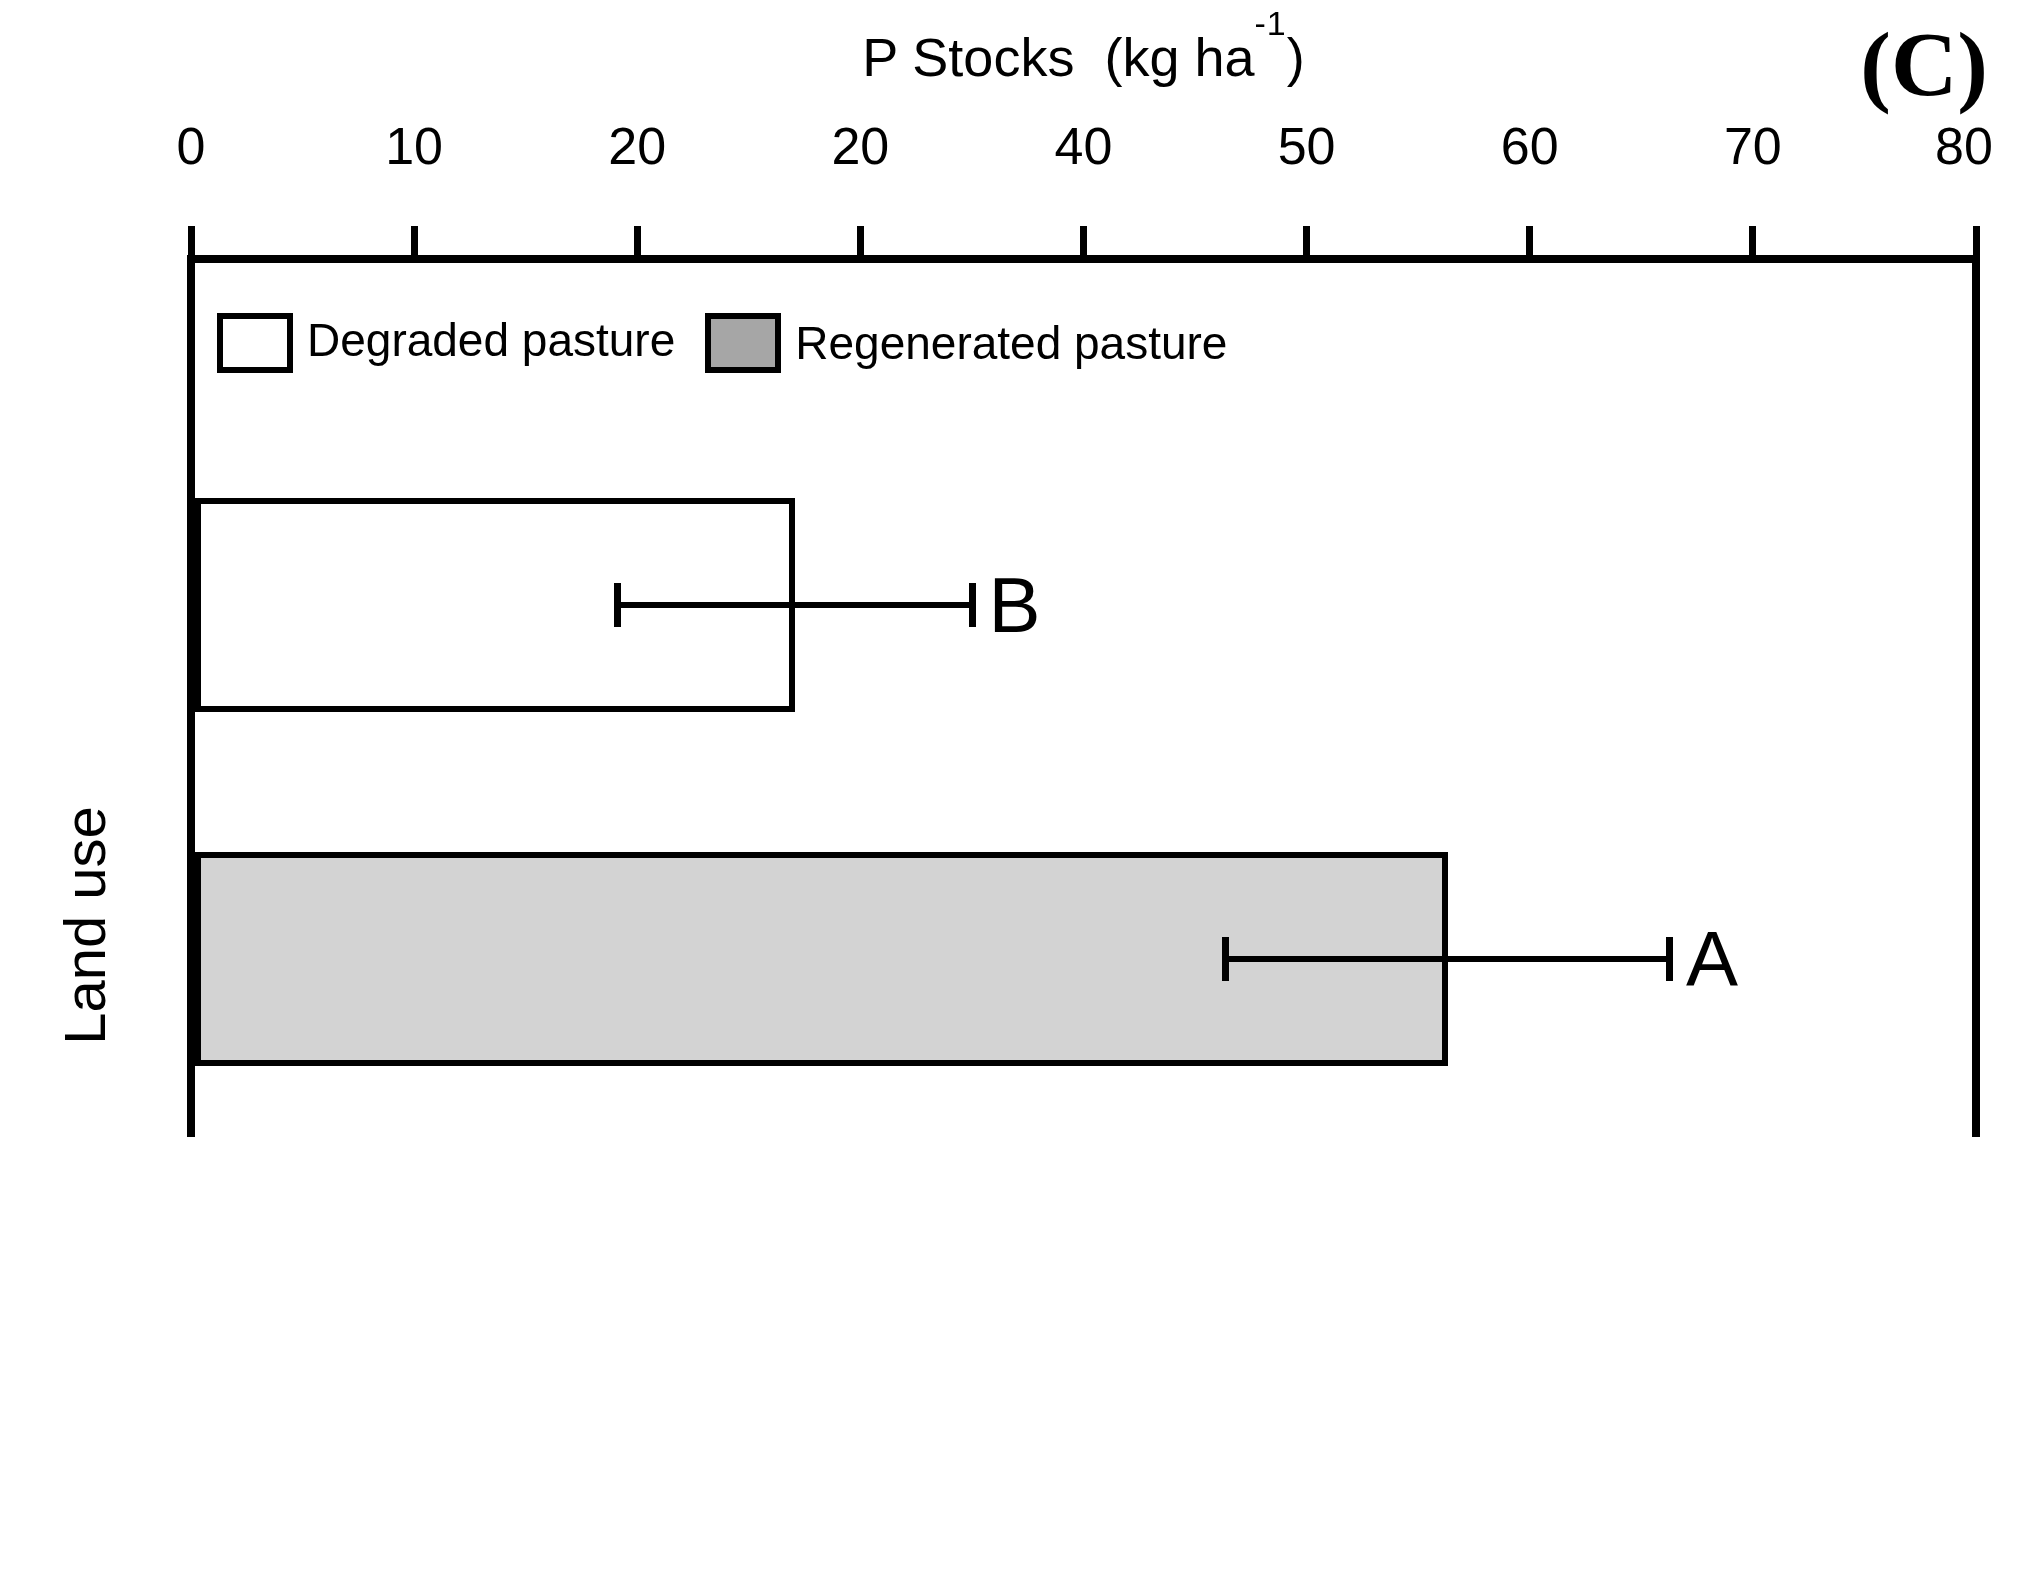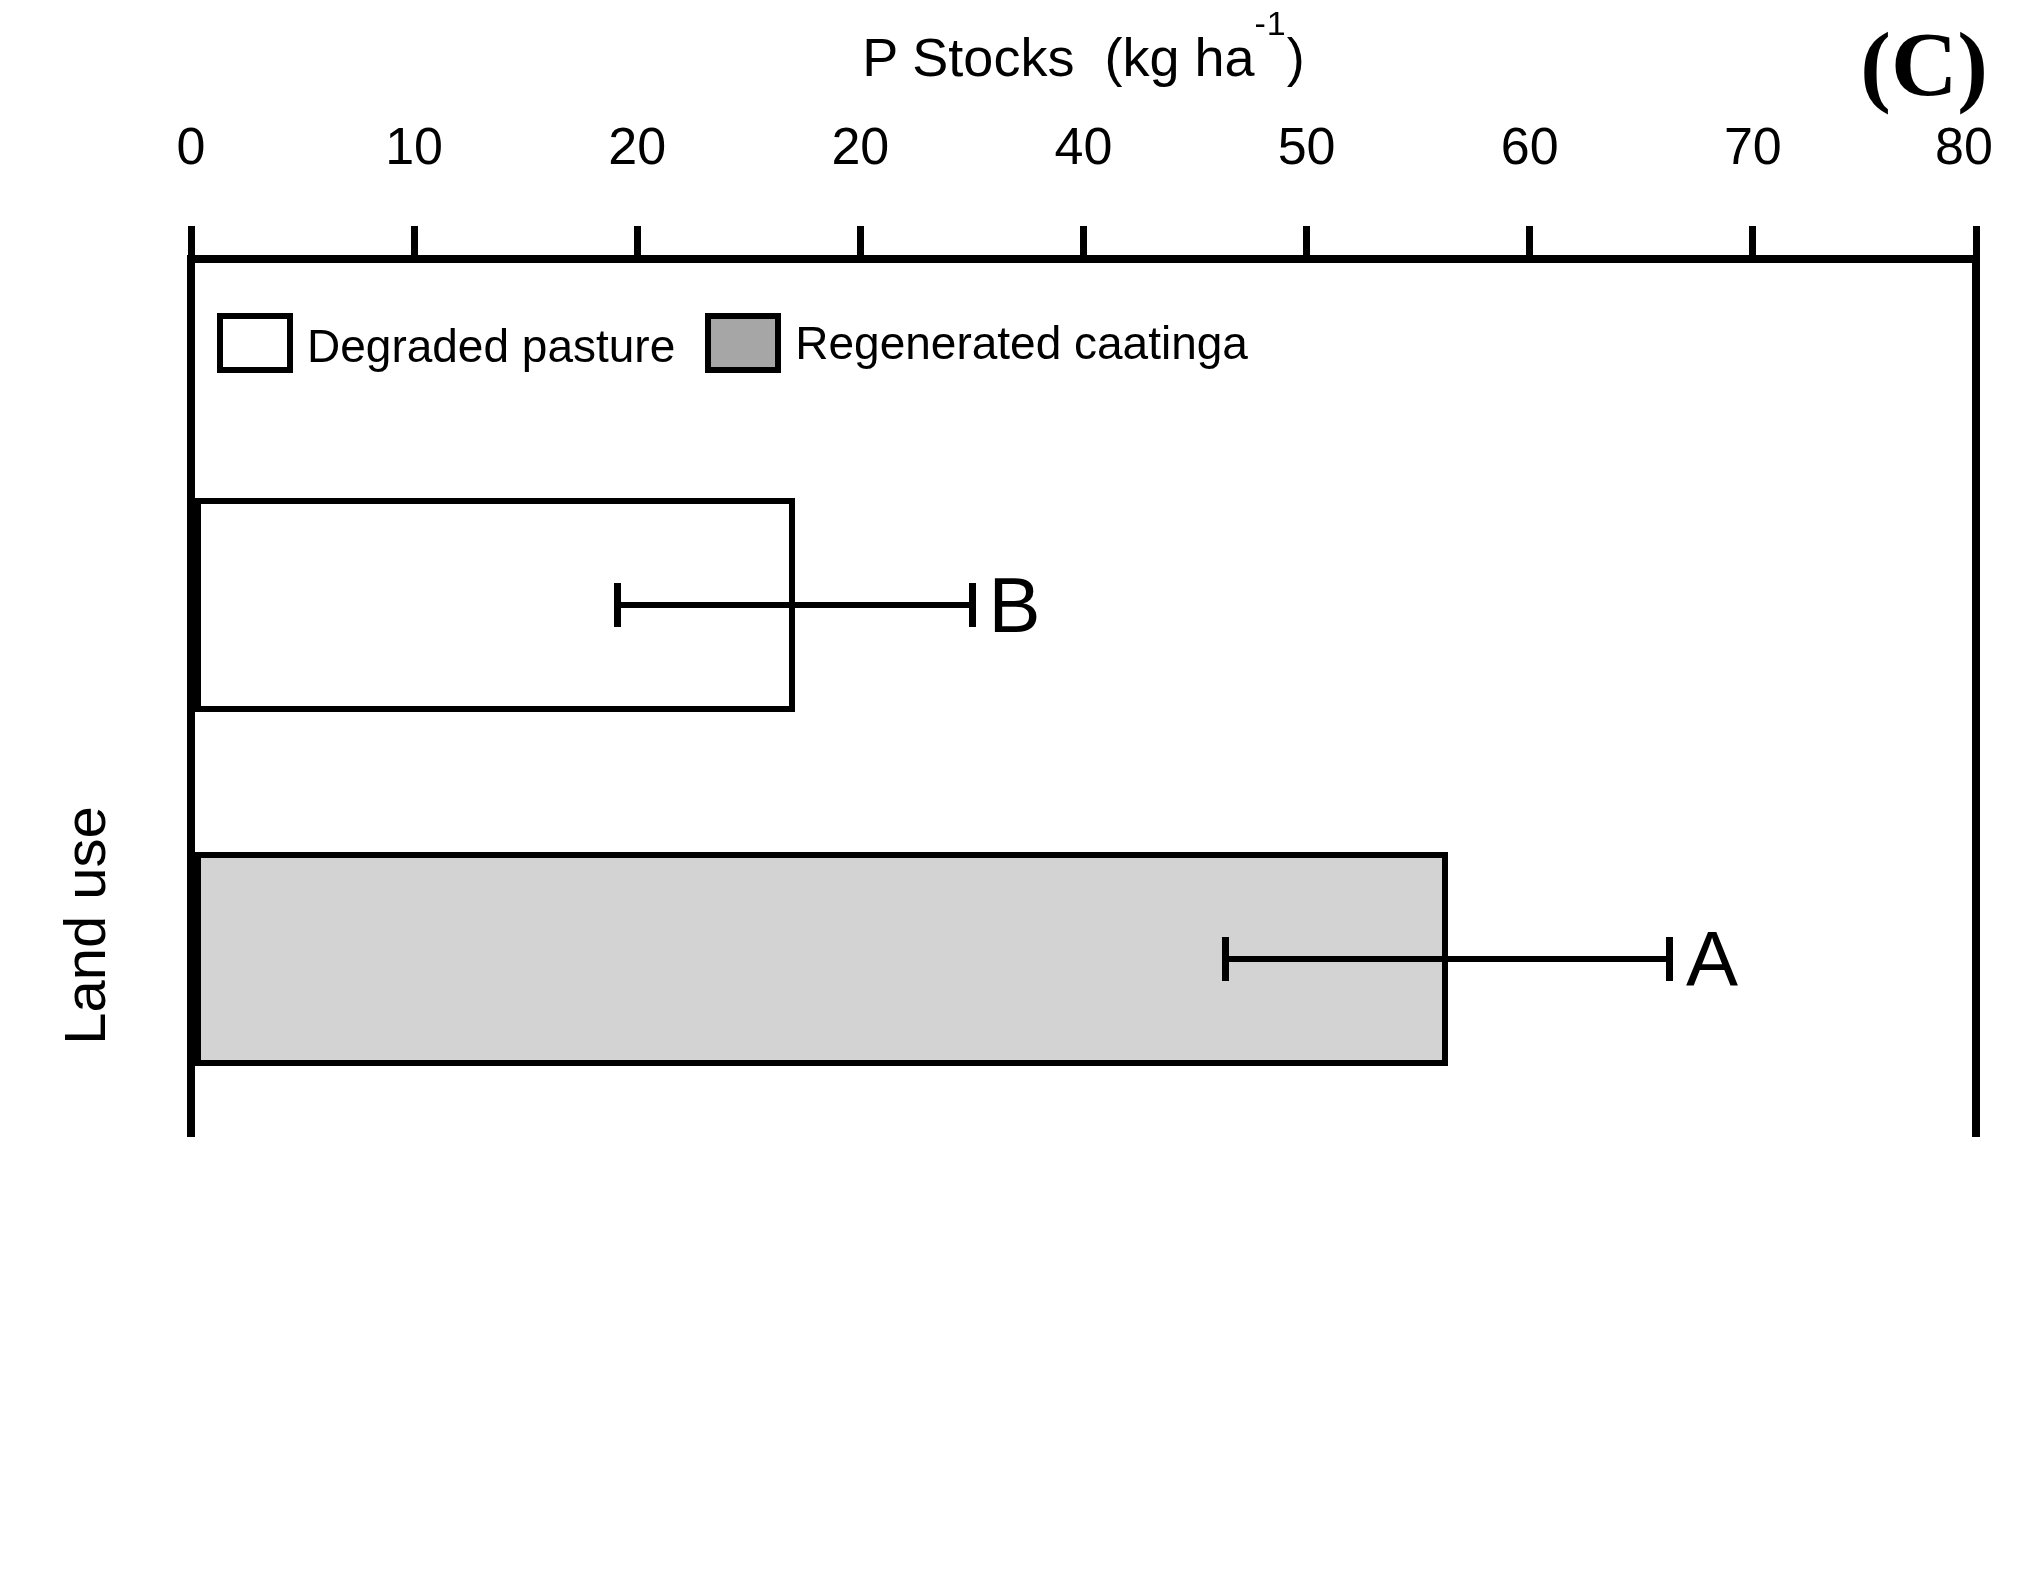--- a/index.html
+++ b/index.html
@@ -51,27 +51,27 @@
       <div class="x-tick" style="left: 856.875px;"></div>
       <div class="x-tick" style="left: 1080px;"></div>
       <div class="x-tick" style="left: 1303.12px;"></div>
       <div class="x-tick" style="left: 1526.25px;"></div>
       <div class="x-tick" style="left: 1749.38px;"></div>
       <div class="x-tick" style="left: 1972.5px;"></div>
     </div>
 
   <div class="plot-area">
     <div class="legend">
-        <div style="display: flex; align-items: flex-end;">
+        <div style="display: flex; align-items: flex-start;">
           <div class="legend-swatch" style="background: rgb(255, 255, 255);"></div>
           <span class="legend-label">Degraded pasture</span>
         </div>
         <div style="display: flex; align-items: center;">
           <div class="legend-swatch" style="background: rgb(166, 166, 166);"></div>
-          <span class="legend-label" style="margin-right: 0px;">Regenerated caatinga</span>
+          <span class="legend-label" style="margin-right: 0px;">Regenerated pasture</span>
         </div>
       </div>
     <div id="bar-layer">
         <div class="bar" style="top: 235px; width: 599.737px; background: rgb(255, 255, 255);"></div>
         <div class="error-line" style="left: 422.037px; width: 355.4px; top: 339px;"></div>
         <div class="error-cap" style="left: 418.537px; top: 320px;"></div>
         <div class="error-cap" style="left: 773.938px; top: 320px;"></div>
         <div class="sig-letter" style="left: 793.438px; top: 304px;">B</div>
         <div class="bar" style="top: 589px; width: 1252.78px; background: rgb(211, 211, 211);"></div>
         <div class="error-line" style="left: 1030.66px; width: 444.25px; top: 693px;"></div>

